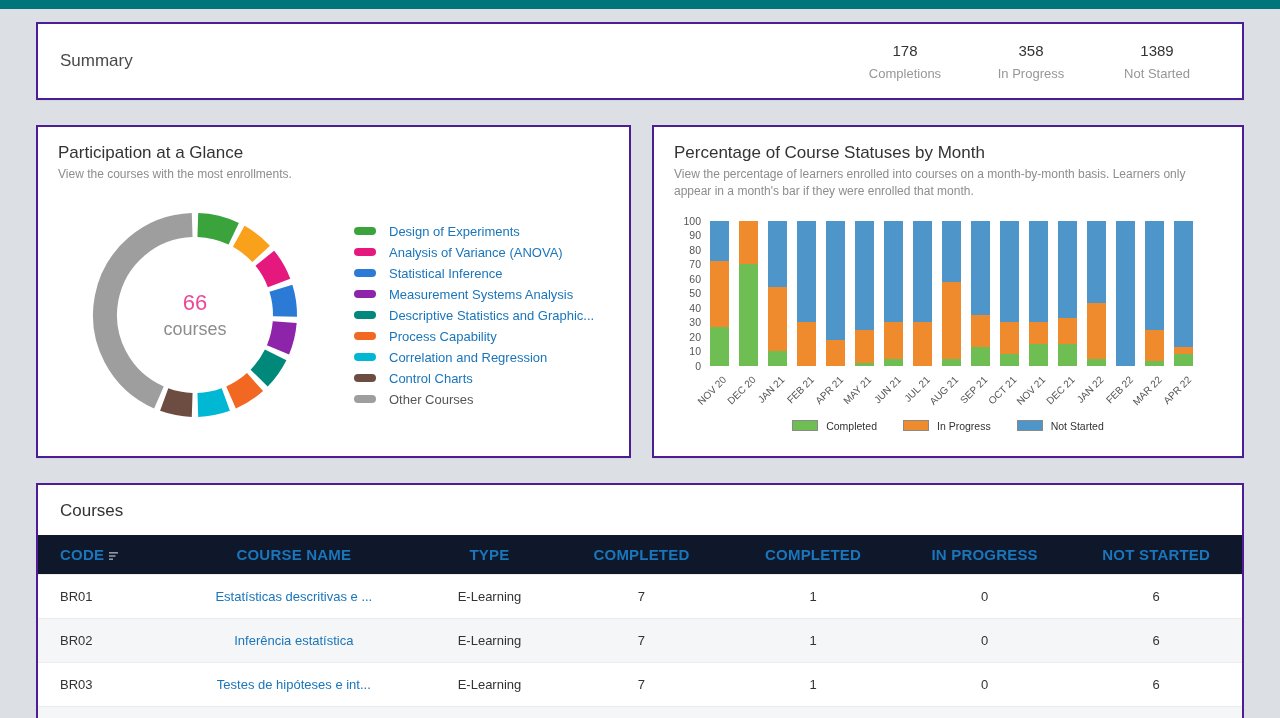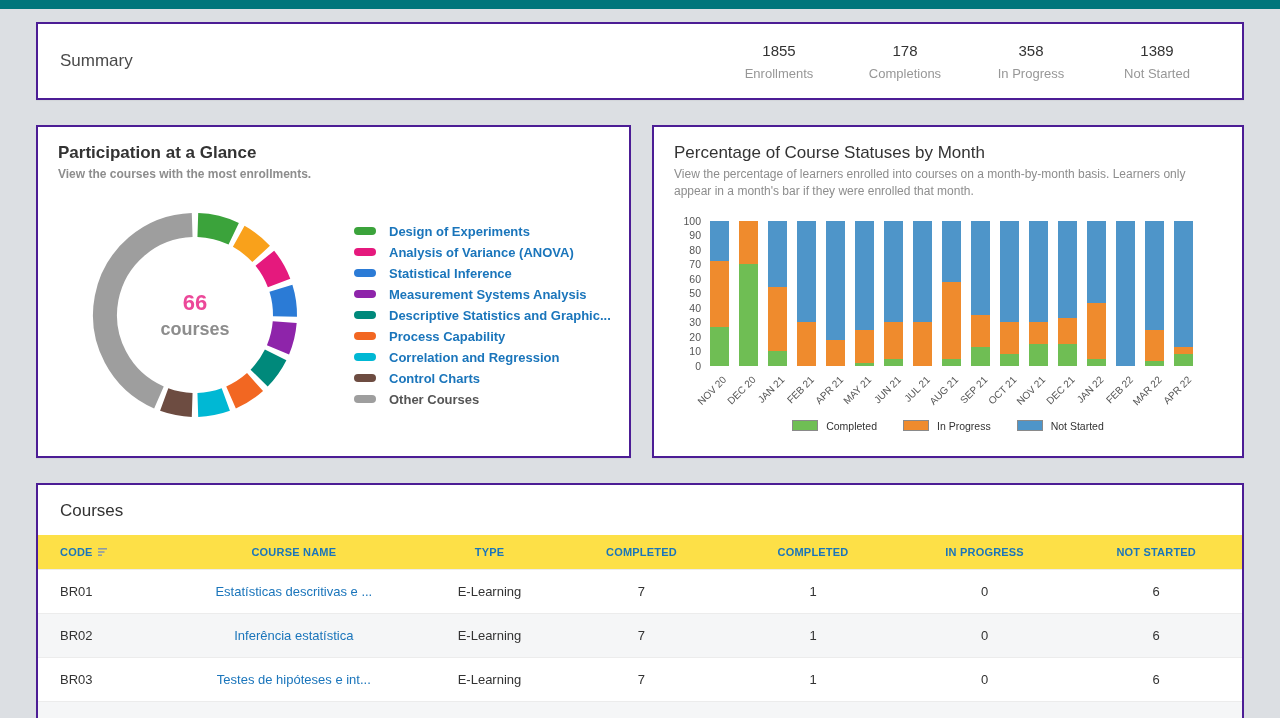--- a/index.html
+++ b/index.html
@@ -27,21 +27,21 @@
     padding: 0 22px;
   }
   .summary-title { font-size: 17px; color: #4a4a4a; }
   .summary-stats { display: flex; }
   .stat { width: 126px; text-align: center; }
   .stat-value { font-size: 15px; color: #333; margin-bottom: 7px; }
   .stat-label { font-size: 13px; color: #979797; }
 
   
   .cards-row { display: flex; margin: 25px 36px 0 36px; gap: 21px; }
-  .participation-card { width: 595px; height: 333px; padding: 16px 20px; font-weight: bold; }
+  .participation-card { width: 595px; height: 333px; padding: 16px 20px; }
   .statuses-card { flex: 1; height: 333px; padding: 16px 20px; }
   .card-title { font-size: 17px; color: #333; margin-bottom: 3px; }
   .card-subtitle { font-size: 12px; color: #8d8d8d; line-height: 1.45; }
 
   .participation-body { display: flex; margin-top: 8px; }
   .donut-wrap { position: relative; width: 250px; height: 248px; margin-left: 12px; }
   .donut-center {
     position: absolute; inset: 0;
     display: flex; flex-direction: column; align-items: center; justify-content: center;
     pointer-events: none;
@@ -72,23 +72,23 @@
   .bar-legend { display: flex; justify-content: center; gap: 26px; margin-top: 2px; }
   .bar-legend-item { display: flex; align-items: center; }
   .bar-legend-swatch { width: 26px; height: 11px; border: 1px solid #8a8a8a; margin-right: 8px; }
   .bar-legend-label { font-size: 10.5px; color: #333; }
 
   
   .courses-card { margin: 25px 36px 0 36px; }
   .courses-title { font-size: 17px; color: #333; padding: 16px 22px 14px 22px; }
   table { width: 100%; border-collapse: collapse; table-layout: fixed; }
   thead th {
-    background: #fde047;
+    background: #0f172a;
     color: #1a75bb;
-    font-size: 11px;
+    font-size: 15px;
     font-weight: bold;
     padding: 11px 8px;
     text-align: center;
     letter-spacing: 0.2px;
   }
   thead th.col-code { text-align: left; padding-left: 22px; width: 10.5%; }
   thead th.col-name { width: 21.5%; }
   thead th.col-type { width: 11%; }
   tbody td {
     font-size: 13px;
@@ -103,24 +103,20 @@
   .sort-icon { display: inline-block; vertical-align: -1px; margin-left: 5px; }
 </style>
 </head>
 <body>
 
 <div class="topbar"></div>
 
 <div class="card summary-card">
   <div class="summary-title">Summary</div>
   <div class="summary-stats">
-      <div class="stat">
-        <div class="stat-value">1855</div>
-        <div class="stat-label">Enrollments</div>
-      </div>
       <div class="stat">
         <div class="stat-value">178</div>
         <div class="stat-label">Completions</div>
       </div>
       <div class="stat">
         <div class="stat-value">358</div>
         <div class="stat-label">In Progress</div>
       </div>
       <div class="stat">
         <div class="stat-value">1389</div>

